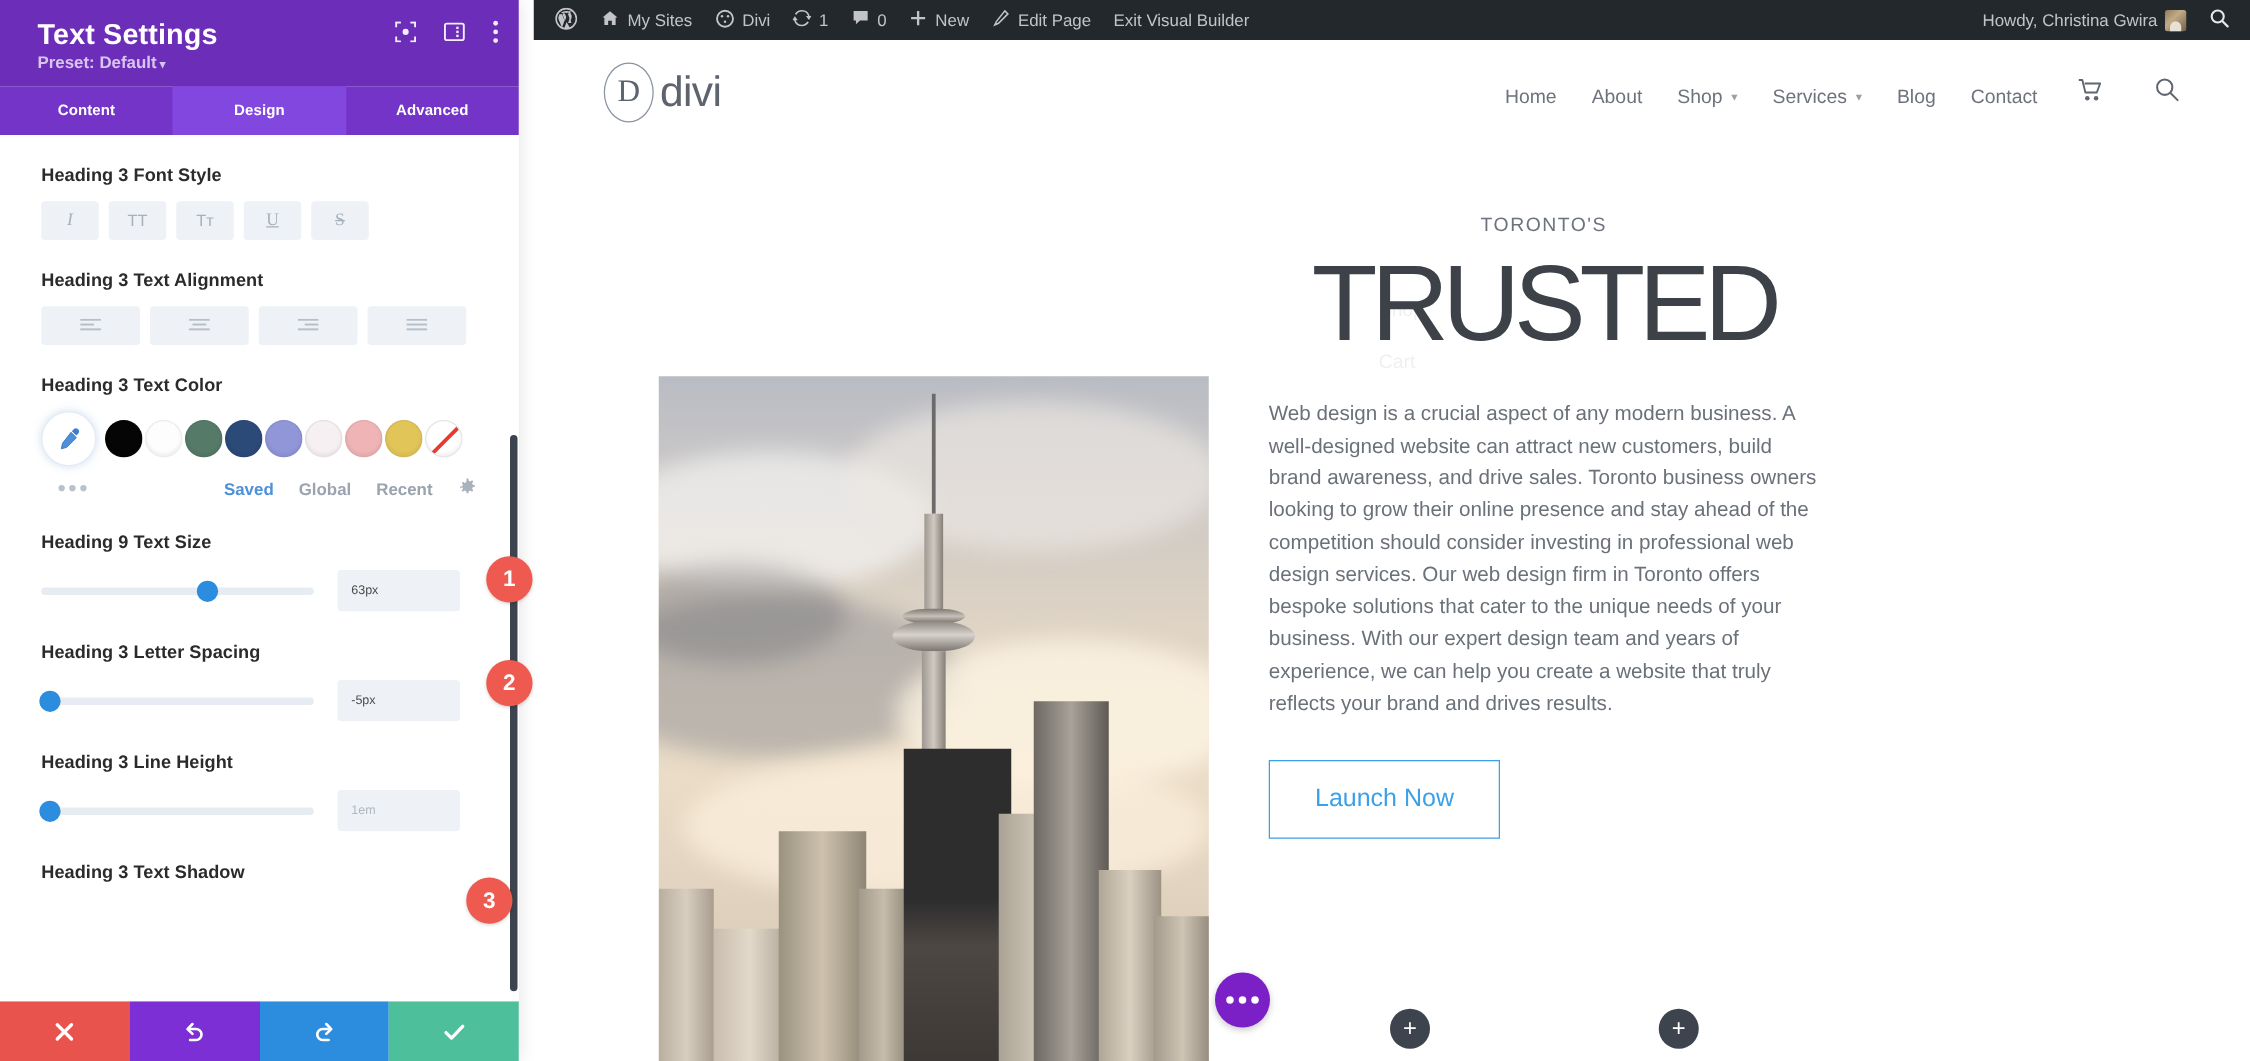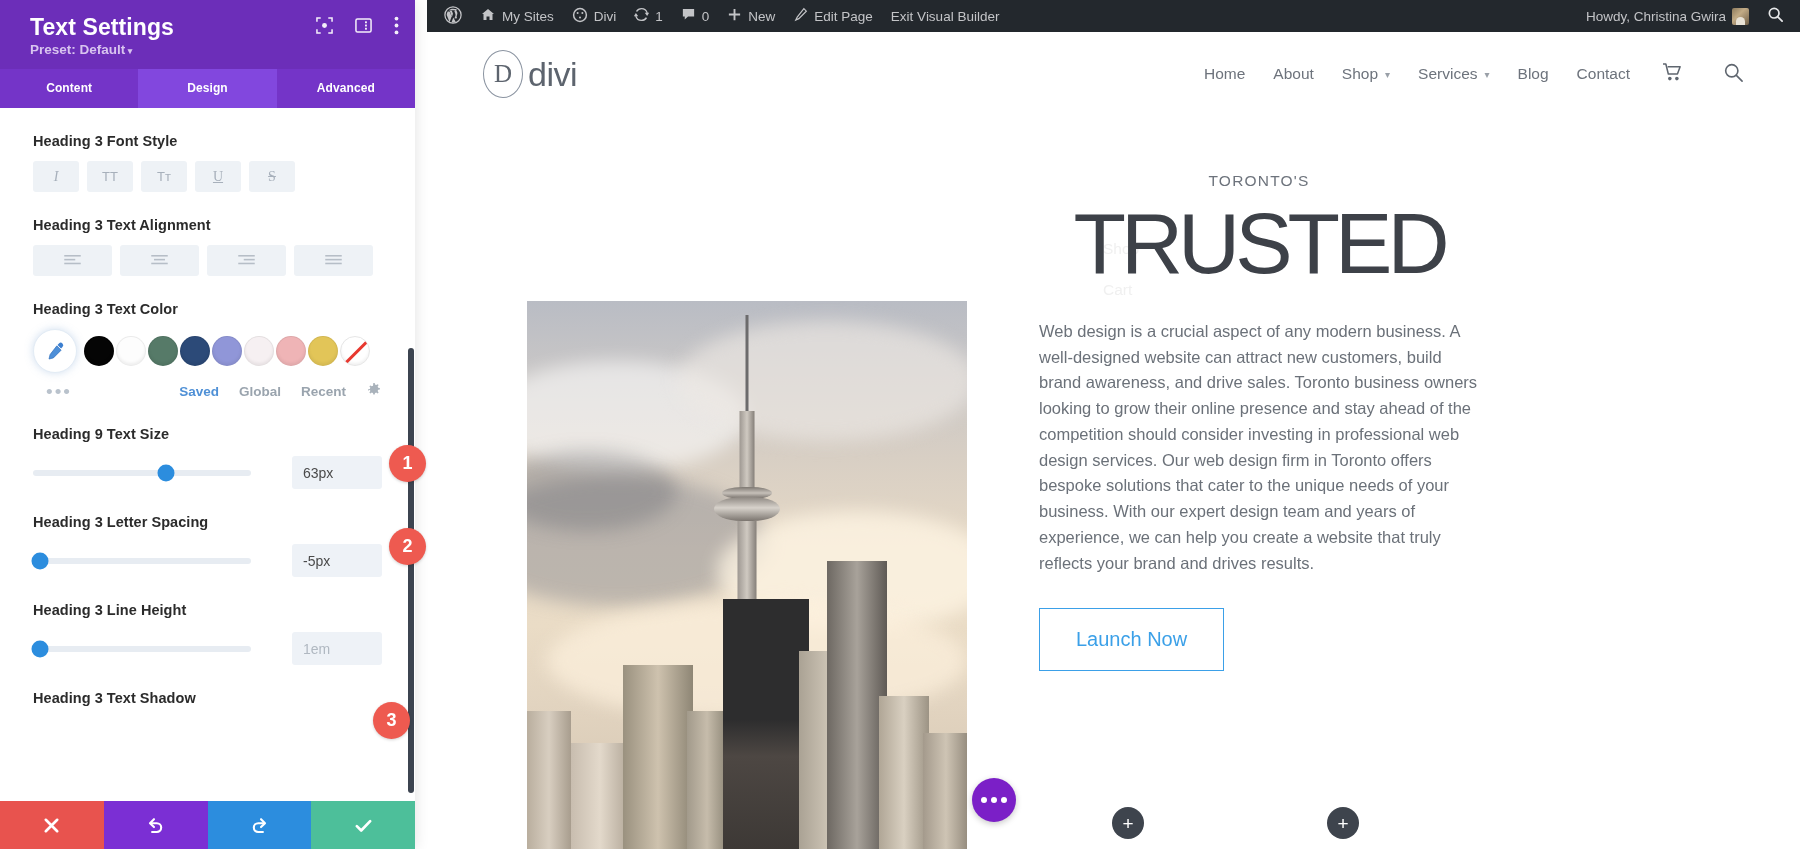--- a/index.html
+++ b/index.html
@@ -110,24 +110,24 @@
   .track {
     height: 6px; border-radius: 3px; background: #e7ecf2;
     position: relative; width: 218px; flex: none;
   }
   .knob {
     position: absolute; top: 50%; width: 17px; height: 17px;
     border-radius: 50%; background: #2c8dde; transform: translate(-50%,-50%);
     cursor: pointer;
   }
   .numbox {
-    margin-left: 41px; width: 98px; height: 33px;
+    margin-left: 19px; width: 98px; height: 33px;
     background: #eef2f7; border-radius: 3px;
     display: flex; align-items: center; padding: 0 11px;
-    font-size: 14px; color: #4a4a4a; cursor: text;
+    font-size: 10px; color: #4a4a4a; cursor: text;
   }
   .numbox.ph { color: #b0b8c1; }
 
   
   .sp-scrollbar {
     position: absolute; right: 0; top: 130px; width: 8px; bottom: 107px;
     background: transparent;
   }
   .sp-scrollbar .thumb {
     position: absolute; left: 1px; top: 110px; width: 6px; height: 445px;
@@ -180,21 +180,21 @@
   .logo { display: flex; align-items: center; gap: 2px; }
   .logo .ring {
     width: 40px; height: 48px; border: 1.6px solid #8a93a0; border-radius: 50%;
     display: flex; align-items: center; justify-content: center;
     color: #5d646e; font-size: 25px; font-family: "Liberation Serif", serif;
   }
   .logo .word {
     font-size: 34px; color: #5d646e; letter-spacing: -.5px;
     font-family: "Liberation Sans", sans-serif; font-weight: 300; margin-left: 3px;
   }
-  .navmenu { margin-left: auto; display: flex; align-items: center; gap: 28px; }
+  .navmenu { margin-left: auto; display: flex; align-items: flex-end; gap: 28px; }
   .navlink {
     font-size: 15.5px; color: #6d737c; cursor: pointer;
     display: flex; align-items: center; gap: 7px;
   }
   .navlink .chev { font-size: 10px; color: #9aa0a8; }
   .navicon { cursor: pointer; color: #5f666f; display: flex; align-items: center; }
 
   .hero { position: relative; height: 733px; }
   .ghost {
     position: absolute; color: #f0f0f0; font-size: 15.5px; user-select: none;
@@ -217,21 +217,21 @@
   .t-pod {
     width: 66px; height: 24px; border-radius: 50% / 60%;
     background: linear-gradient(to bottom,#8d8781,#d7d2cb 45%,#7b756f);
   }
   .t-pod2 {
     width: 50px; height: 12px; border-radius: 50% / 60%;
     background: linear-gradient(to bottom,#7e7872,#c6c0b9 50%,#6e6862);
   }
   .bldg { position: absolute; bottom: 0; }
 
-  .hero-text { position: absolute; left: 624px; top: 56px; width: 440px; }
+  .hero-text { position: absolute; left: 600px; top: 56px; width: 440px; }
   .eyebrow-top {
     font-size: 15.5px; color: #6d737c; letter-spacing: 1.2px;
     text-align: center;
   }
   .h-trusted {
     font-size: 86px; color: #3d4148; letter-spacing: -5px;
     line-height: 1.0; text-align: center; font-weight: normal; margin-top: 10px;
   }
   .eyebrow-bot {
     font-size: 15.5px; color: #6d737c; letter-spacing: 1.2px;

